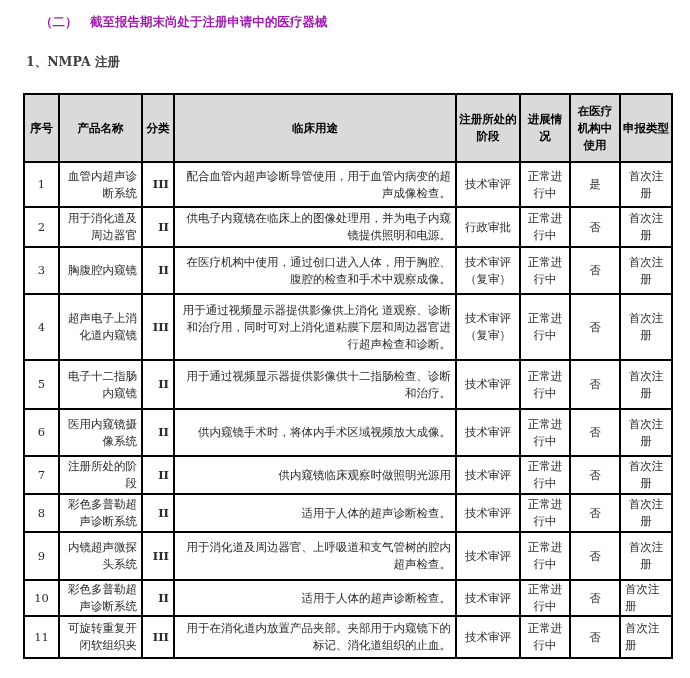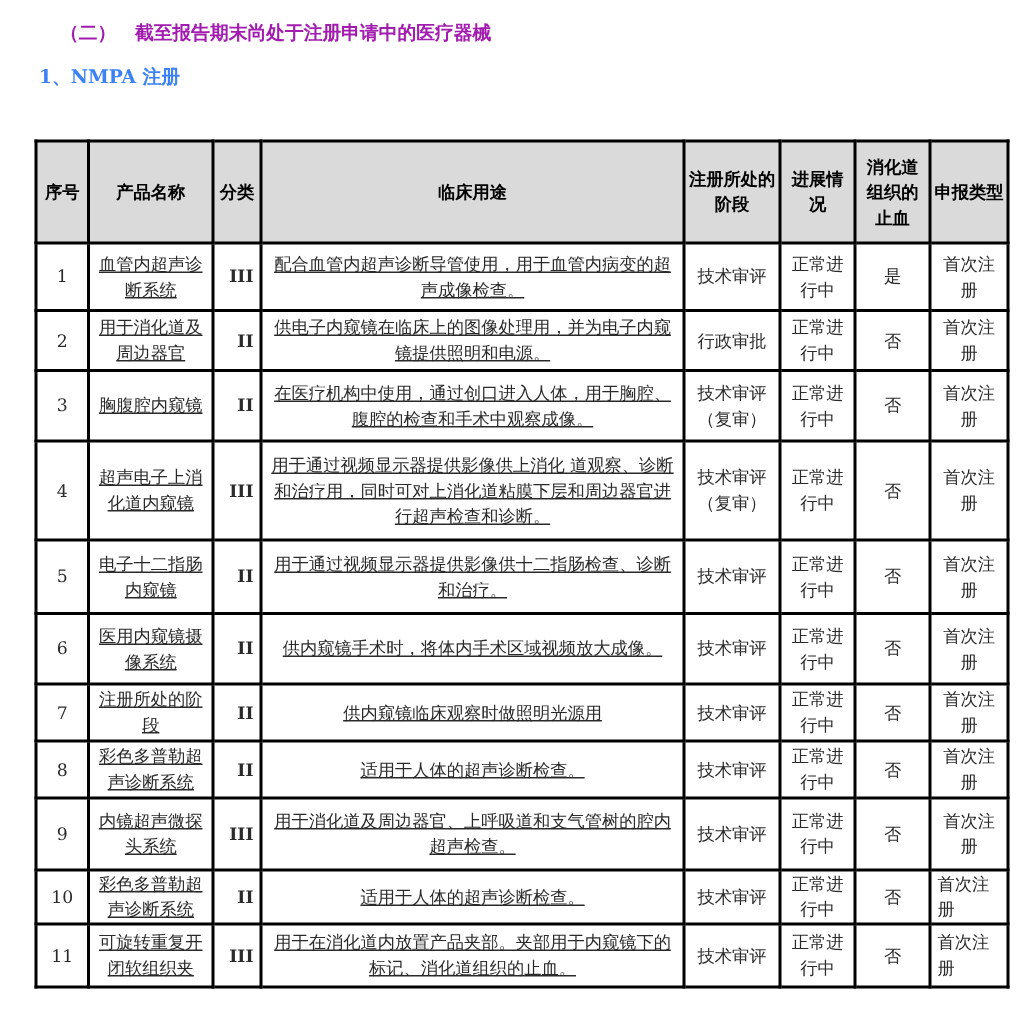--- a/index.html
+++ b/index.html
@@ -9,22 +9,22 @@
     color: #1a1a1a;
   }
   .section-title {
     position: absolute; left: 40px; top: 14px;
     font-family: "DejaVu Sans", "Liberation Sans", sans-serif;
     font-weight: bold; font-size: 12.5px; color: #a21caf;
     white-space: nowrap;
   }
   .section-title .num { display: inline-block; width: 50px; }
   .sub-title {
-    position: absolute; left: 26px; top: 43px;
-    font-weight: bold; font-size: 12.5px; color: #3b82f6;
+    position: absolute; left: 26px; top: 54px;
+    font-weight: bold; font-size: 12.5px; color: #404040;
     font-family: "DejaVu Serif", "Liberation Serif", serif;
     white-space: nowrap;
   }
   table.reg {
     position: absolute; left: 23px; top: 93px;
     border-collapse: collapse;
     table-layout: fixed;
     width: 648px;
   }
   table.reg th, table.reg td {
@@ -39,21 +39,21 @@
     font-family: "DejaVu Sans", "Liberation Sans", sans-serif;
     font-weight: bold;
     font-size: 11.5px;
     text-align: center;
     height: 66px;
     color: #000;
     padding: 0 2px;
   }
   table.reg td { color: #2a2a2a; }
   td.c { text-align: center; }
-  td.l { text-align: center; text-decoration: underline; }
+  td.l { text-align: right; }
   td.num { text-align: center; font-size: 12px; color: #111; }
   td.cls { text-align: right; font-weight: bold; font-size: 11.5px; color: #111; }
   td.type-left { text-align: left; padding-left: 6px; }
 </style>
 </head>
 <body>
 
 <div class="section-title">
   <span class="num">（二）</span><span>截至报告期末尚处于注册申请中的医疗器械</span>
 </div>
@@ -72,21 +72,21 @@
     <col style="width:52px">
   </colgroup>
   <thead>
     <tr>
       <th>序号</th>
       <th>产品名称</th>
       <th>分类</th>
       <th>临床用途</th>
       <th>注册所处的阶段</th>
       <th>进展情况</th>
-      <th>消化道组织的止血</th>
+      <th>在医疗机构中使用</th>
       <th>申报类型</th>
     </tr>
   </thead>
   <tbody>
     <tr style="height:45px">
       <td class="num">1</td>
       <td class="l">血管内超声诊断系统</td>
       <td class="cls">III</td>
       <td class="l">配合血管内超声诊断导管使用，用于血管内病变的超声成像检查。</td>
       <td class="c">技术审评</td>

